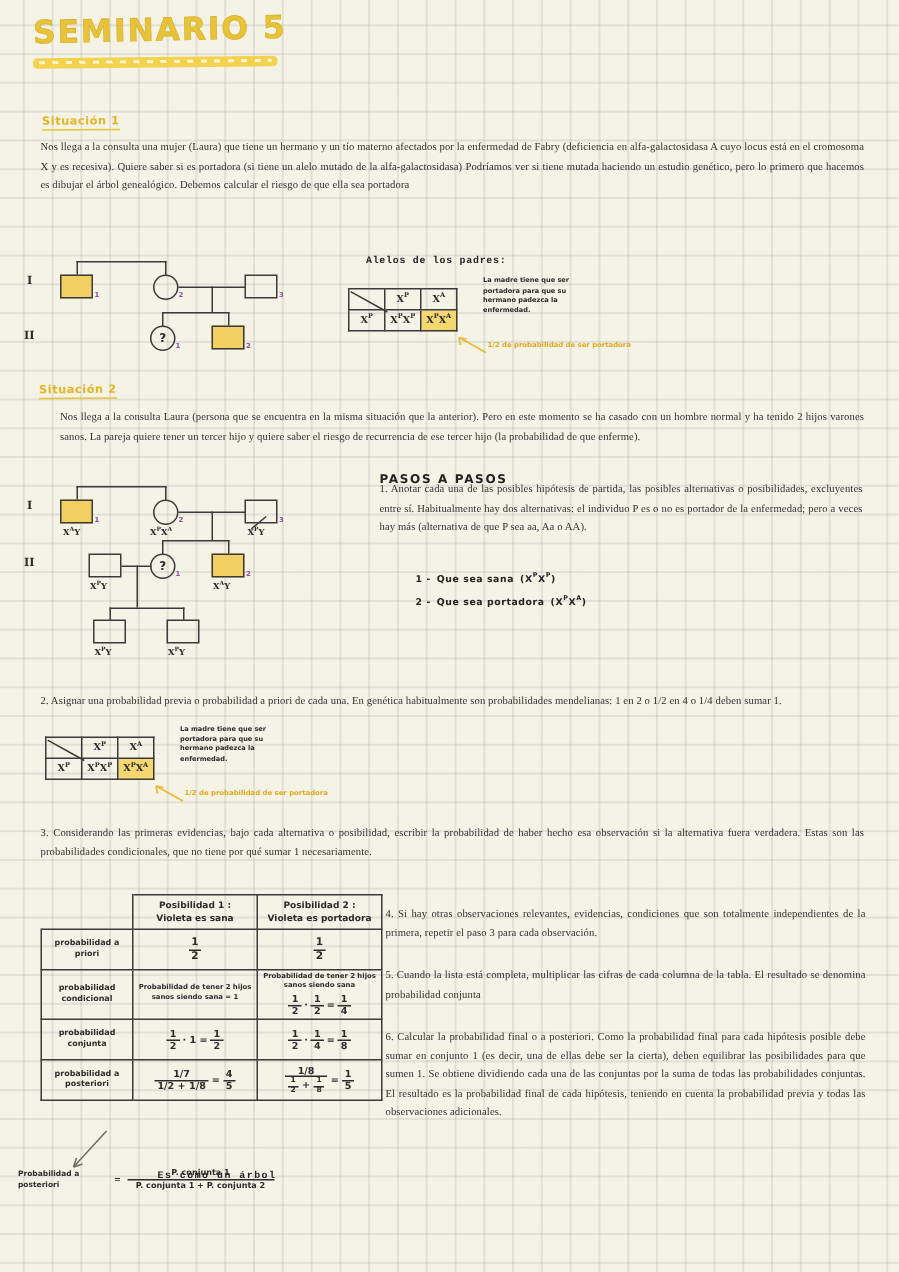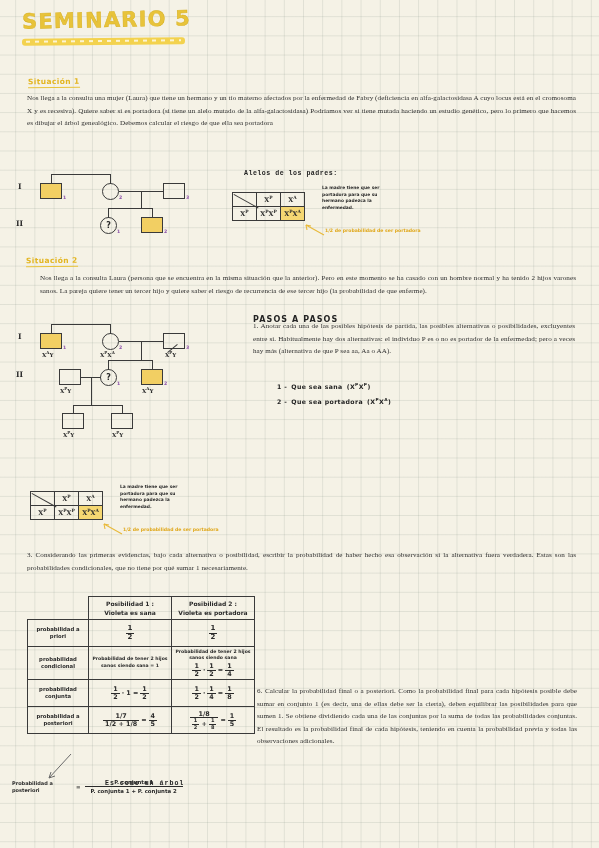--- a/index.html
+++ b/index.html
@@ -303,20 +303,21 @@
     <span class="opt">1 -</span>
     <span class="opt">Que sea sana</span>
     <span class="opt">(X<sup>P</sup>X<sup>P</sup>)</span>
   </div>
   <div class="abs" style="left:277px;top:390px;">
     <span class="opt">2 -</span>
     <span class="opt">Que sea portadora</span>
     <span class="opt">(X<sup>P</sup>X<sup>A</sup>)</span>
   </div>
 
+  <div class="abs para" style="left:27px;top:461px;width:549px;">2. Asignar una probabilidad previa o probabilidad a priori de cada una. En genética habitualmente son probabilidades mendelianas: 1 en 2 o 1/2 en 4 o 1/4 deben sumar 1.</div>
 
   <table class="punnett" style="left:30px;top:491px;">
     <tbody>
         <tr>
       <td class="diag"></td>
       <td>X<sup>P</sup></td>
       <td>X<sup>A</sup></td>
     </tr>
     <tr>
       <td>X<sup>P</sup></td>
@@ -462,20 +463,22 @@
           <span class="frac">
             <span class="num">1</span>
             <span class="den">5</span>
           </span>
         </span>
       </td>
     </tr>
   </tbody>
     </table>
 
+  <div class="abs para para-just" style="left:257px;top:603px;width:320px;">4. Si hay otras observaciones relevantes, evidencias, condiciones que son totalmente independientes de la primera, repetir el paso 3 para cada observación.</div>
+  <div class="abs para para-just" style="left:257px;top:644px;width:320px;">5. Cuando la lista está completa, multiplicar las cifras de cada columna de la tabla. El resultado se denomina probabilidad conjunta</div>
   <div class="abs para para-just" style="left:257px;top:685px;width:320px;">6. Calcular la probabilidad final o a posteriori. Como la probabilidad final para cada hipótesis posible debe sumar en conjunto 1 (es decir, una de ellas debe ser la cierta), deben equilibrar las posibilidades para que sumen 1. Se obtiene dividiendo cada una de las conjuntas por la suma de todas las probabilidades conjuntas. El resultado es la probabilidad final de cada hipótesis, teniendo en cuenta la probabilidad previa y todas las observaciones adicionales.</div>
 
   <div class="abs hand-sm" style="left:105px;top:780px;letter-spacing:1px;">Es como un árbol</div>
 
   <div class="abs" style="left:45px;top:752px;width:30px;height:28px;">
     <svg width="30" height="28" viewBox="0 0 30 28">
         <path d="M4 26 L26 2" stroke="#6a6a6a" stroke-width="1" fill="none"></path>
         <path d="M4 26 L10 24 M4 26 L6 20" stroke="#6a6a6a" stroke-width="1" fill="none"></path>
       </svg>
   </div>

